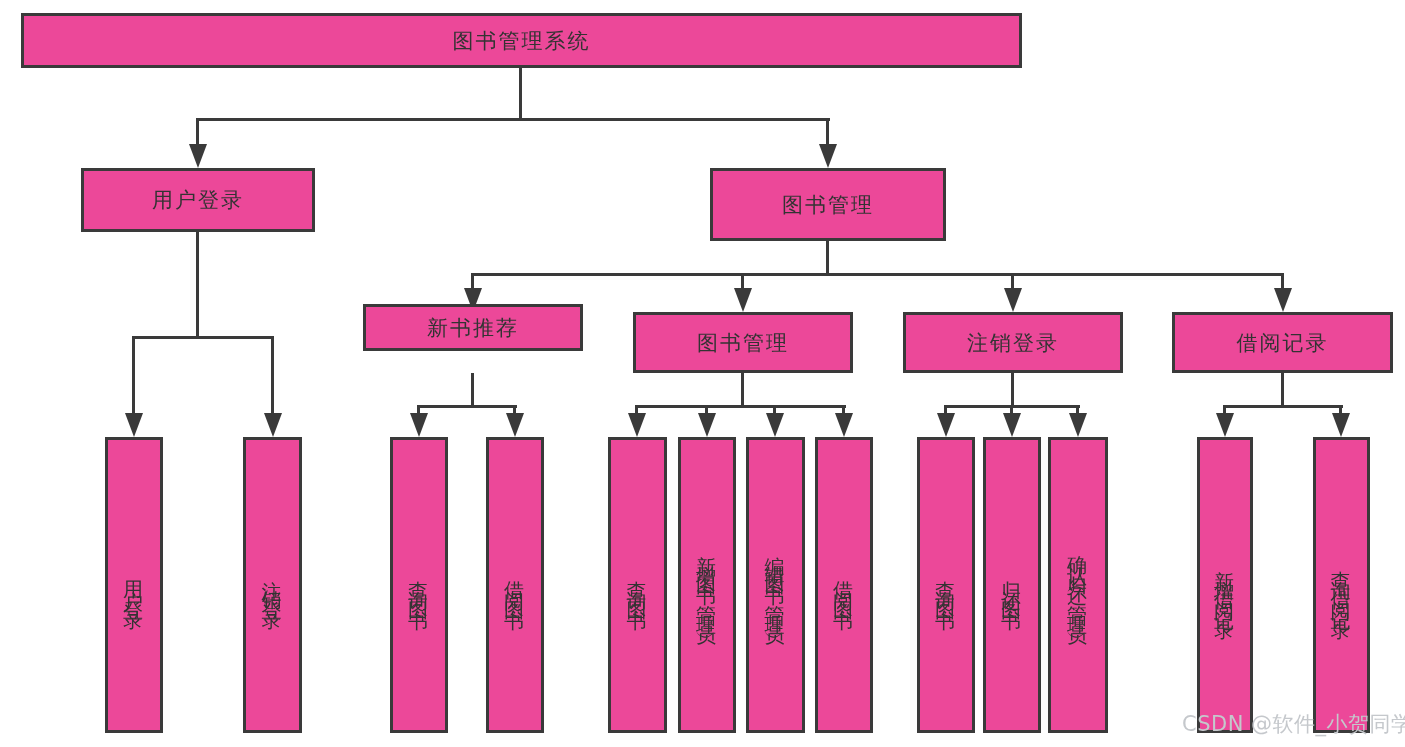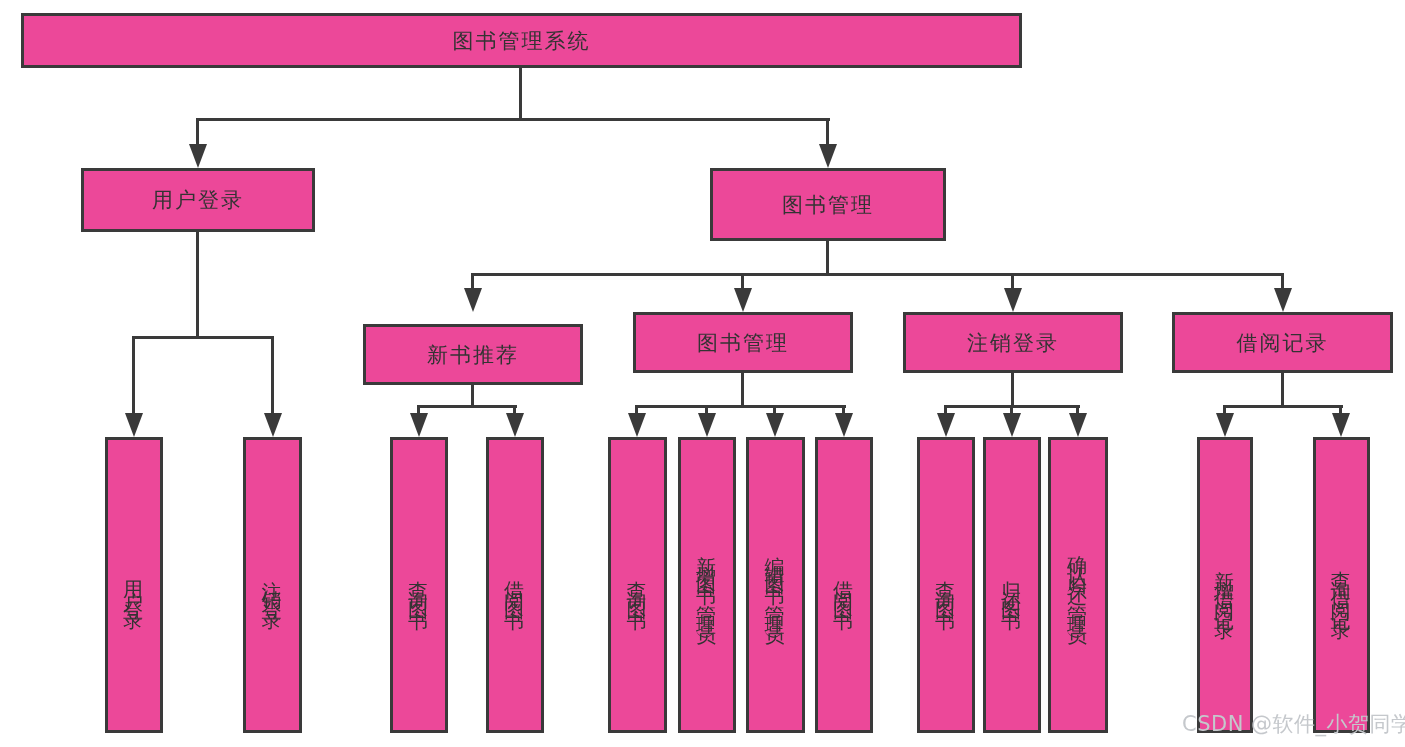--- a/index.html
+++ b/index.html
@@ -26,21 +26,21 @@
   }
   .watermark{
     position:absolute;left:1182px;top:710px;z-index:5;
     color:#c5c8cc;font-size:21px;letter-spacing:0.5px;white-space:nowrap;
   }
 
   
   #n-root   {left:21px;  top:13px;  width:1001px;height:55px;}
   #n-login  {left:81px;  top:168px; width:234px; height:64px;}
   #n-mgmt   {left:710px; top:168px; width:236px; height:73px;}
-  #n-newbook{left:363px; top:324px; width:220px; height:61px;}
+  #n-newbook{left:363px; top:304px; width:220px; height:47px;}
   #n-borrow {left:633px; top:312px; width:220px; height:61px;}
   #n-current{left:903px; top:312px; width:220px; height:61px;}
   #n-records{left:1172px;top:312px; width:221px; height:61px;}
 
   .leaf{top:437px;height:296px;}
   #lf-0 {left:105px; width:58px;}
   #lf-1 {left:243px; width:59px;}
   #lf-2 {left:390px; width:58px;}
   #lf-3 {left:486px; width:58px;}
   #lf-4 {left:608px; width:59px;}

